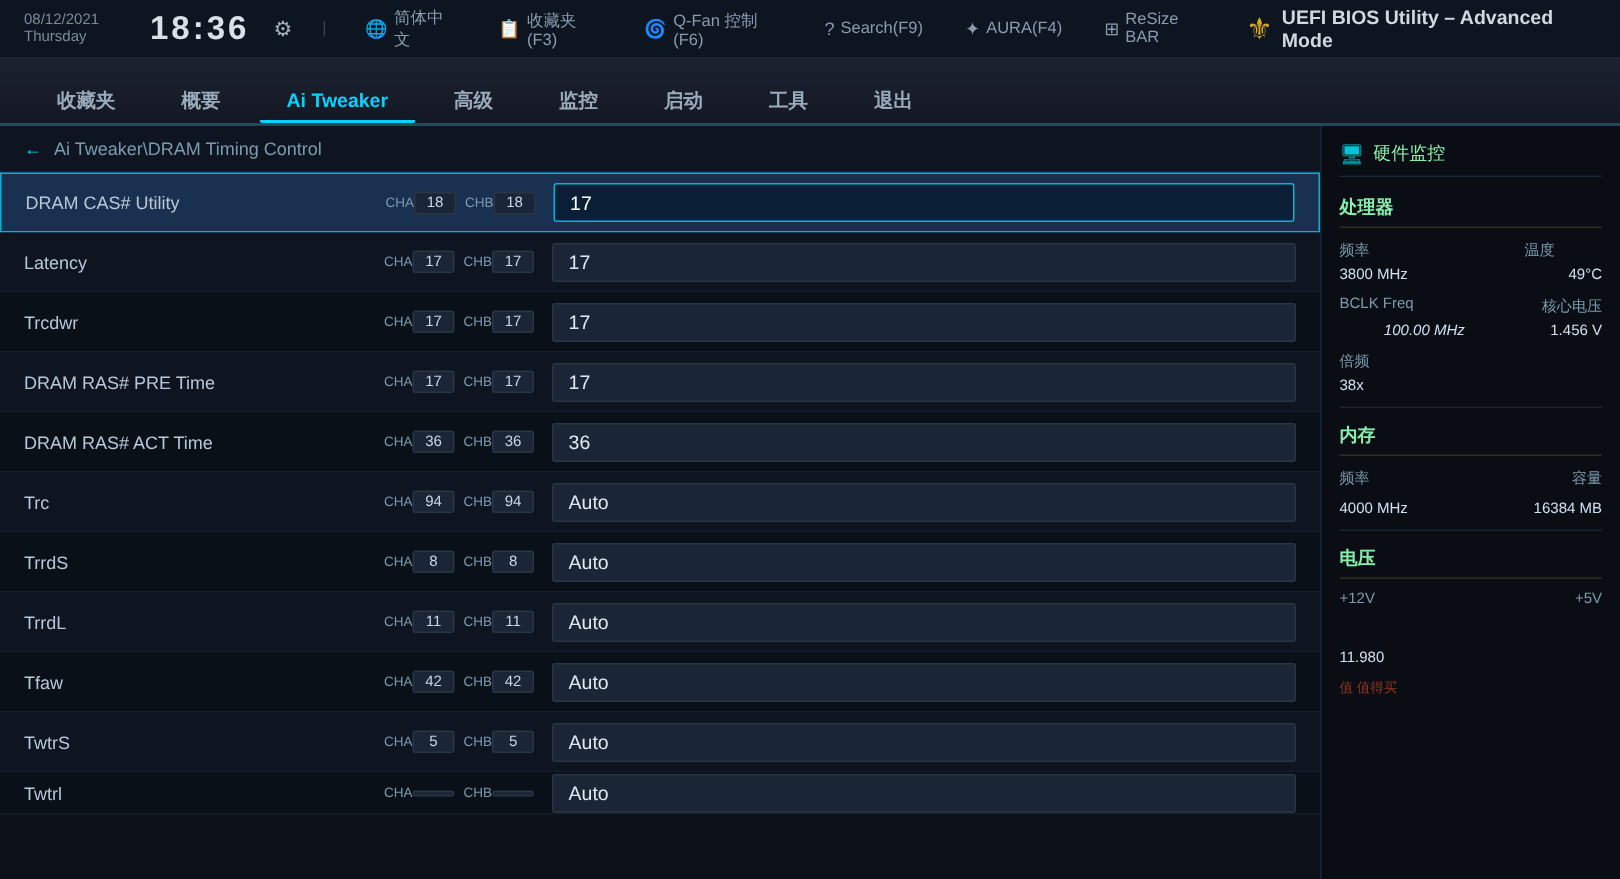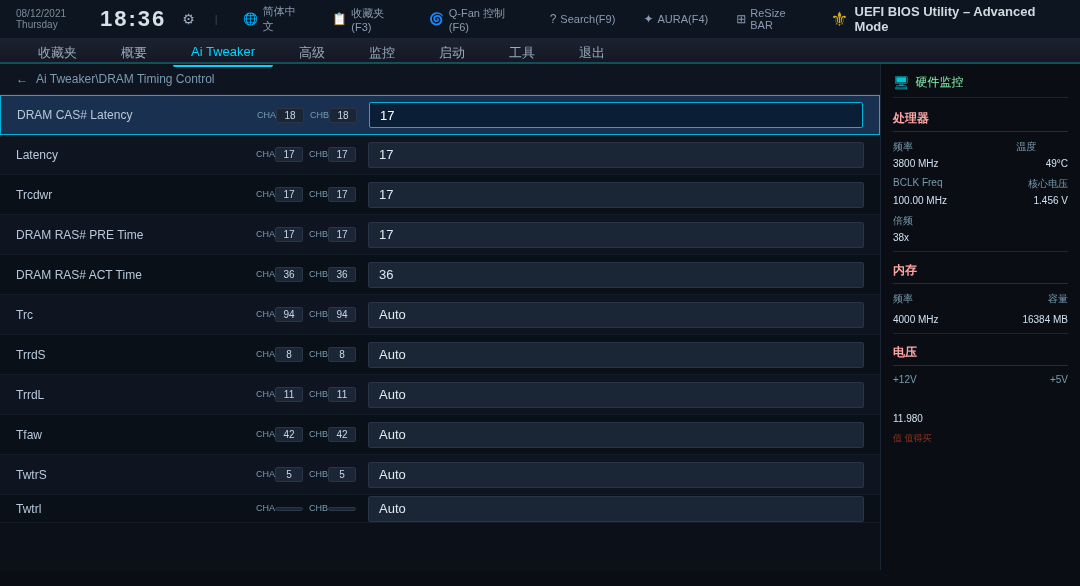--- a/index.html
+++ b/index.html
@@ -11,25 +11,26 @@
       font-family: 'Arial', sans-serif;
       font-size: 13px;
       overflow: hidden;
       position: relative;
     }
 
     
     .navbar {
       background: linear-gradient(180deg, #1c2230 0%, #141824 100%);
       display: flex;
-      align-items: flex-start;
-      height: 26px;
+      align-items: flex-end;
+      height: 46px;
       border-bottom: 2px solid #0ff3;
       padding: 0 20px;
       gap: 8px;
+      font-weight: bold;
     }
     .nav-item {
       padding: 6px 18px;
       color: #9ab;
       cursor: pointer;
       font-size: 13px;
       border-radius: 2px;
       position: relative;
     }
     .nav-item.active {
@@ -148,21 +149,21 @@
       align-items: center;
       gap: 6px;
       color: #a0b8c8;
       font-size: 12px;
       margin-bottom: 12px;
       padding-bottom: 6px;
       border-bottom: 1px solid #1a2535;
     }
 
     .section-title {
-      color: #fca5a5;
+      color: #86efac;
       font-size: 12px;
       font-weight: bold;
       margin: 10px 0 8px 0;
       padding-bottom: 4px;
       border-bottom: 1px solid #2a3020;
     }
 
     .stat-grid {
       display: grid;
       grid-template-columns: 1fr 1fr;
@@ -270,21 +271,21 @@
   <div class="content-area">
 
     <div class="breadcrumb">
       <span class="breadcrumb-arrow">←</span>
       <span>Ai Tweaker\DRAM Timing Control</span>
     </div>
 
     <div class="bios-table">
 
       <div class="bios-row highlighted">
-        <div class="row-label">DRAM CAS# Latency</div>
+        <div class="row-label">DRAM CAS# Utility</div>
         <div class="channel-badges">
           <div class="channel-badge">
             <span class="ch-label">CHA</span>
             <span class="ch-value">18</span>
           </div>
           <div class="channel-badge">
             <span class="ch-label">CHB</span>
             <span class="ch-value">18</span>
           </div>
         </div>
@@ -453,21 +454,21 @@
     <div class="section-title">处理器</div>
     <div class="stat-grid">
       <span class="stat-label">频率</span>
       <span class="stat-label" style="text-align:center;">温度</span>
       <span class="stat-value" style="text-align:left;">3800 MHz</span>
       <span class="stat-value" style="text-align:right;">49°C</span>
     </div>
     <div class="stat-grid">
       <span class="stat-label">BCLK Freq</span>
       <span class="stat-label" style="text-align:right;">核心电压</span>
-      <span class="stat-value" style="text-align:left;">100.00 MHz</span>
+      <span class="stat-value" style="text-align:right;font-style:italic;">100.00 MHz</span>
       <span class="stat-value" style="text-align:right;">1.456 V</span>
     </div>
     <div class="stat-single">
       <span class="stat-label">倍频</span>
     </div>
     <div class="stat-single">
       <span class="stat-value">38x</span>
     </div>
 
     <div class="divider"></div>

